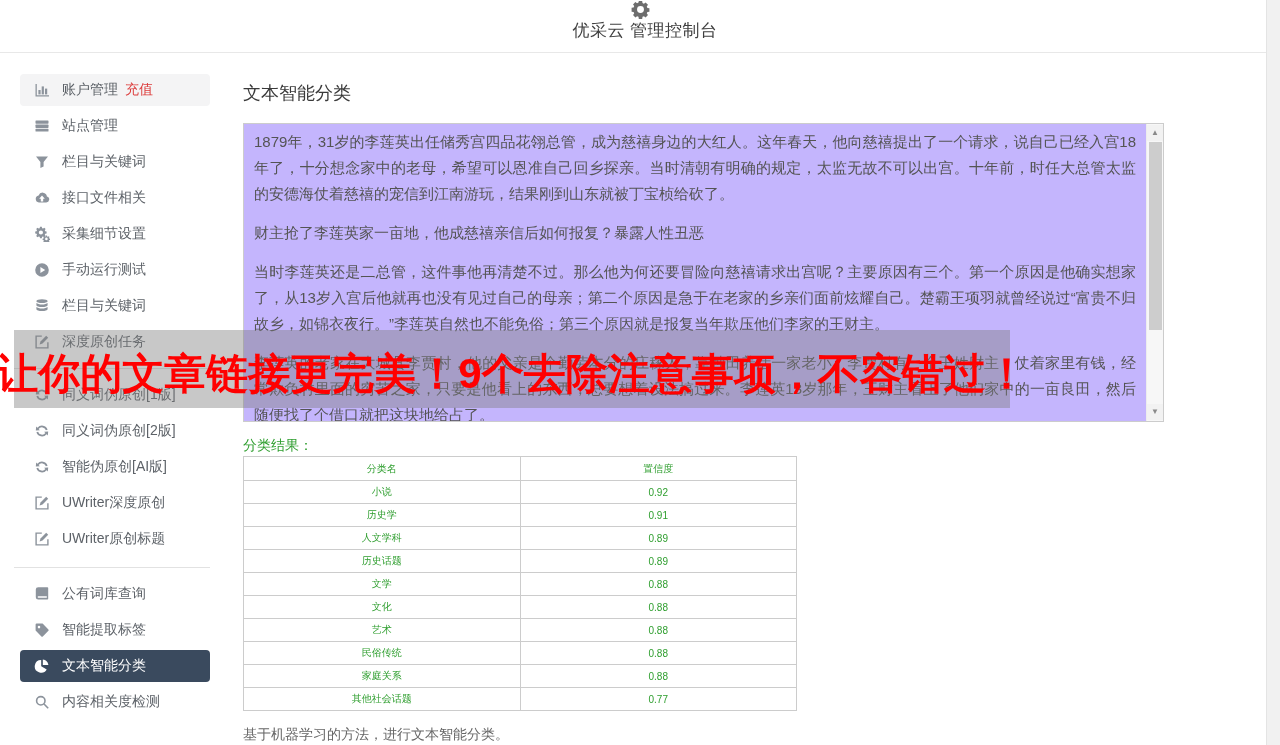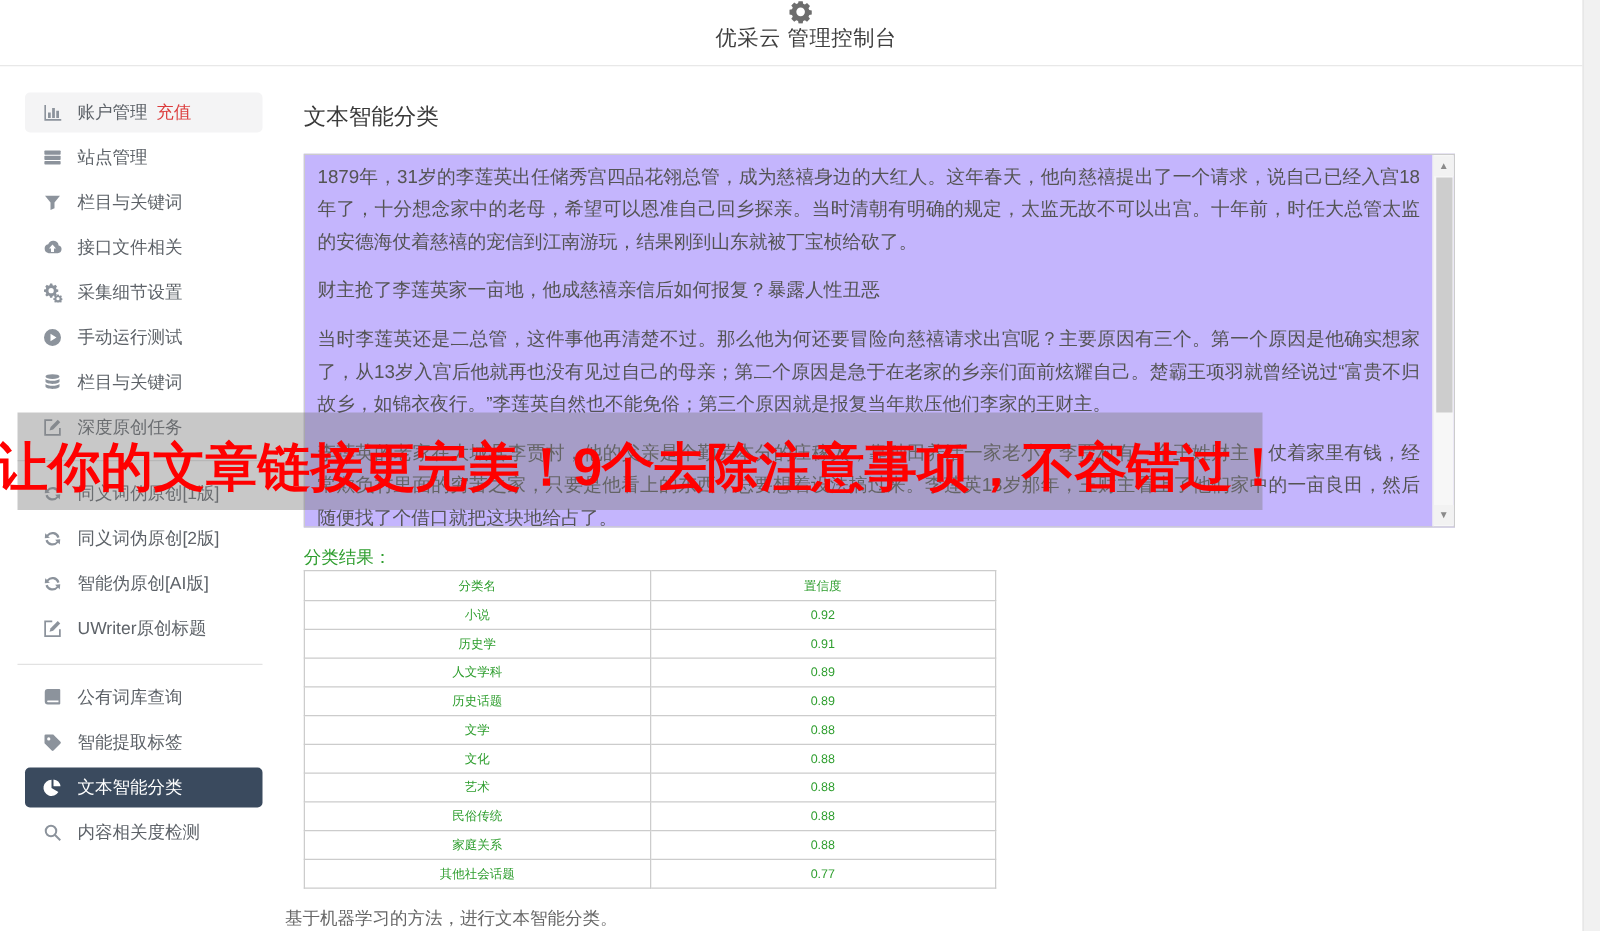--- a/index.html
+++ b/index.html
@@ -68,21 +68,21 @@
   #results-label { position:absolute; left:243px; top:437px; font-size:14px; color:#2e9e2e; }
   #results-table {
     position:absolute; left:243px; top:456px; width:554px;
     border-collapse:collapse; table-layout:fixed;
   }
   #results-table th, #results-table td {
     border:1px solid #ccc; height:23px; text-align:center;
     font-size:10px; color:#2e9e2e; font-weight:400; padding:0;
   }
   #results-table th { height:24px; }
-  #footnote { position:absolute; left:228px; top:726px; font-size:14px; color:#666; }
+  #footnote { position:absolute; left:243px; top:726px; font-size:14px; color:#666; }
 
   
   #banner {
     position:absolute; left:14px; top:330px; width:996px; height:78px;
     background:rgba(125,125,125,0.42);
     display:flex; align-items:center; justify-content:center;
     z-index:50; cursor:pointer;
   }
   #banner-text {
     color:#ff0000; font-size:42px; font-weight:bold; white-space:nowrap;
@@ -204,20 +204,29 @@
       </span>
       <span>智能伪原创[AI版]</span>
     </div>
     <div class="side-item">
       <span class="ico">
         <svg viewBox="0 0 16 16" fill="currentColor">
           <path d="M13.2 8.3v4.9H2.8V2.8h5V1.4H1.4v13.2h13.2V8.3z"></path>
           <path d="M5.6 10.4l.9-2.9 5.7-5.7 2 2-5.7 5.7z"></path>
         </svg>
       </span>
+      <span>UWriter深度原创</span>
+    </div>
+    <div class="side-item">
+      <span class="ico">
+        <svg viewBox="0 0 16 16" fill="currentColor">
+          <path d="M13.2 8.3v4.9H2.8V2.8h5V1.4H1.4v13.2h13.2V8.3z"></path>
+          <path d="M5.6 10.4l.9-2.9 5.7-5.7 2 2-5.7 5.7z"></path>
+        </svg>
+      </span>
       <span>UWriter原创标题</span>
     </div>
     <div class="side-divider d2"></div>
     <div class="side-item">
       <span class="ico">
         <svg viewBox="0 0 16 16" fill="currentColor">
           <path d="M4.2 1.2h9.2a.8.8 0 0 1 .8.8v10.8a.8.8 0 0 1-.8.8H4.2a2.4 2.4 0 0 1-2.4-2.4V3.6a2.4 2.4 0 0 1 2.4-2.4z"></path>
           <path fill="#fff" d="M4.4 10.3h8.4v1.5H4.4a.75.75 0 0 1 0-1.5z"></path>
         </svg>
       </span>

